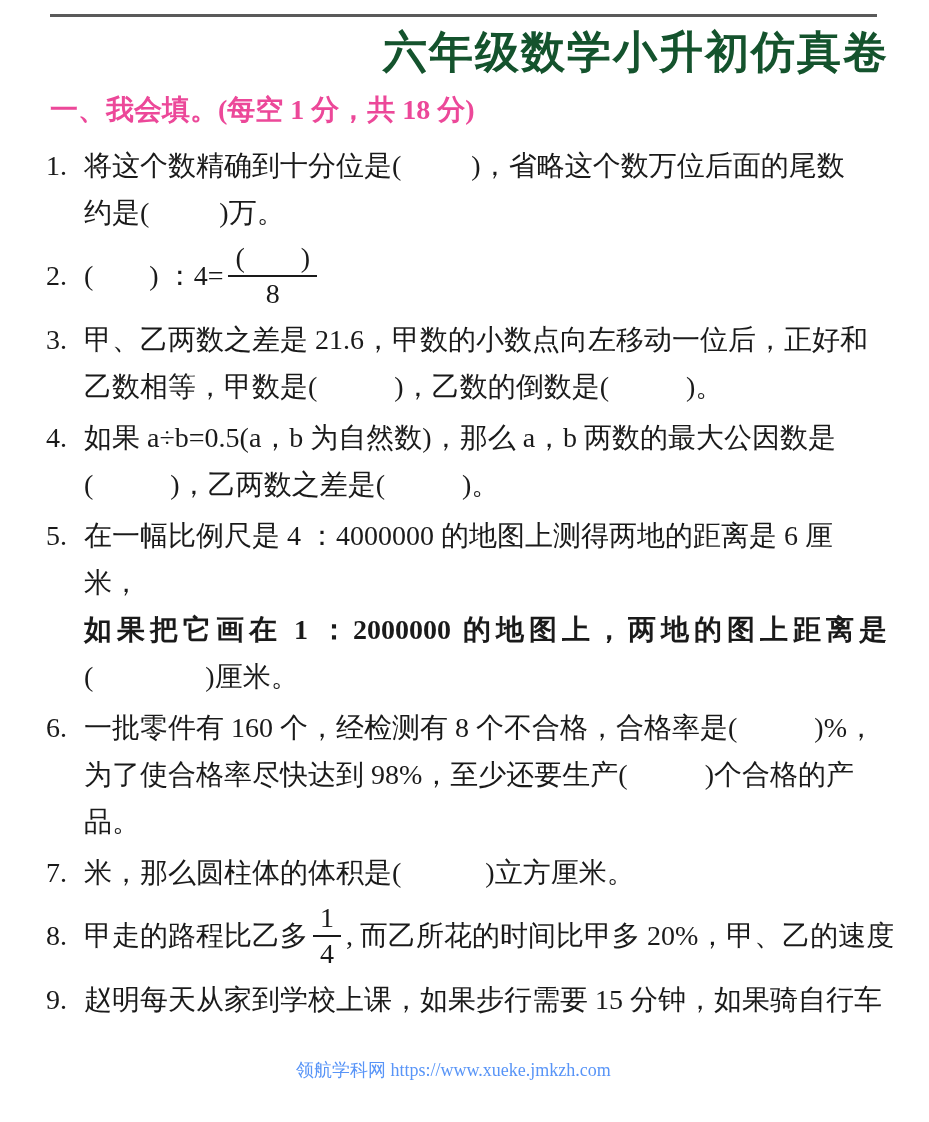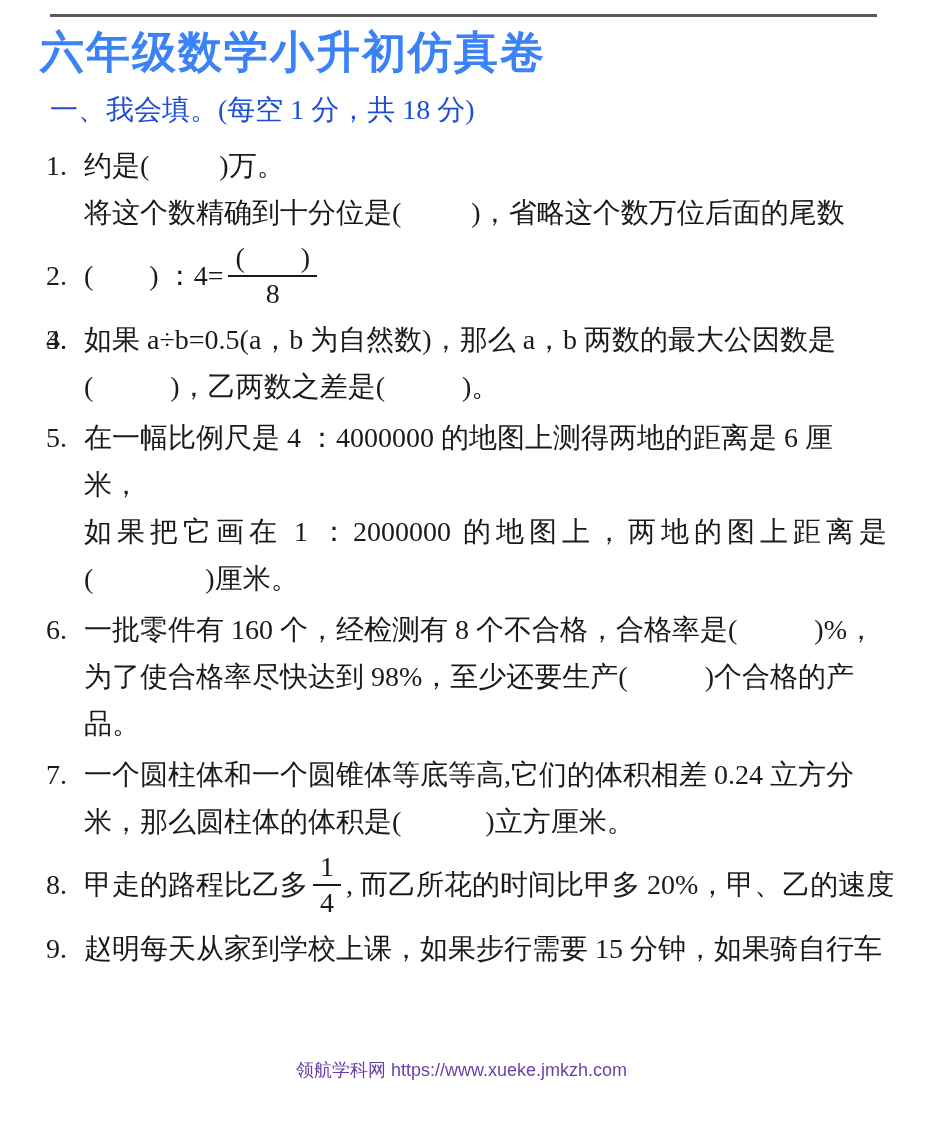--- a/index.html
+++ b/index.html
@@ -12,34 +12,34 @@
     color: #1a1a1a;
   }
   .top-rule {
     position: absolute;
     left: 50px; top: 14px;
     width: 827px; height: 3px;
     background: #5a5a5a;
   }
   .page-title {
     margin: 26px 40px 0 40px;
-    text-align: left;
+    text-align: right;
     font-family: "Liberation Sans", sans-serif;
     font-weight: 900;
     font-size: 44px;
     line-height: 52px;
     letter-spacing: 2px;
-    color: #3b82f6;
+    color: #14532d;
   }
   .section-heading {
     margin: 12px 40px 0 50px;
-    font-weight: normal;
+    font-weight: bold;
     font-size: 28px;
     line-height: 40px;
-    color: #1d4ed8;
+    color: #ec4899;
   }
   .questions {
     margin: 12px 42px 0 46px;
     font-size: 28px;
   }
   .question {
     position: relative;
     padding-left: 38px;
     margin-top: 4px;
   }
@@ -50,20 +50,21 @@
     white-space: pre;
   }
   .question.has-tall .q-number { top: 12px; }
   .q-line {
     line-height: 47px;
     white-space: pre-wrap;
   }
   .q-line.stretch {
     text-align: justify;
     text-align-last: justify;
+    font-weight: bold;
   }
   .q-line.tall {
     display: flex;
     align-items: center;
     min-height: 72px;
     line-height: 1.2;
   }
   .q-line.tall > span { white-space: pre; }
   .frac {
     display: inline-flex;
@@ -75,58 +76,60 @@
     text-align: center;
   }
   .frac .num {
     border-bottom: 2px solid #1a1a1a;
     padding: 0 7px 1px 7px;
   }
   .frac .den { padding-top: 1px; }
   .watermark {
     position: absolute;
     left: 296px; top: 1058px;
-    font-family: Liberation Sans, sans-serif;
+    font-family: Liberation Serif, serif;
     font-size: 18px;
-    color: #4c1d95;
+    color: #3b82f6;
     opacity: 0.85;
     white-space: nowrap;
     z-index: 5;
   }
 </style>
 </head>
 <body>
 
 <div class="top-rule"></div>
 
 <h1 class="page-title">六年级数学小升初仿真卷</h1>
 
 <div class="section-heading">一、我会填。(每空 1 分，共 18 分)</div>
 
 <div class="questions">
 
   <div class="question">
     <span class="q-number">1.</span>
+    <div class="q-line">将这个数精确到十分位是(          )，省略这个数万位后面的尾数</div>
     <div class="q-line">约是(          )万。</div>
-    <div class="q-line">将这个数精确到十分位是(          )，省略这个数万位后面的尾数</div>
   </div>
 
   <div class="question has-tall">
     <span class="q-number">2.</span>
     <div class="q-line tall">
       <span>(        ) ：4=</span>
       <span class="frac">
         <span class="num">(        )</span>
         <span class="den">8</span>
       </span>
     </div>
   </div>
 
   <div class="question">
     <span class="q-number">3.</span>
+    <div class="q-line">甲、乙两数之差是 21.6，甲数的小数点向左移动一位后，正好和</div>
+    <div class="q-line">乙数相等，甲数是(           )，乙数的倒数是(           )。</div>
   </div>
 
   <div class="question">
     <span class="q-number">4.</span>
     <div class="q-line">如果 a÷b=0.5(a，b 为自然数)，那么 a，b 两数的最大公因数是</div>
     <div class="q-line">(           )，乙两数之差是(           )。</div>
   </div>
 
   <div class="question">
     <span class="q-number">5.</span>
@@ -137,21 +140,20 @@
 
   <div class="question">
     <span class="q-number">6.</span>
     <div class="q-line">一批零件有 160 个，经检测有 8 个不合格，合格率是(           )%，</div>
     <div class="q-line">为了使合格率尽快达到 98%，至少还要生产(           )个合格的产</div>
     <div class="q-line">品。</div>
   </div>
 
   <div class="question">
     <span class="q-number">7.</span>
-    <div class="q-line">一个圆柱体和一个圆锥体等底等高,它们的体积相差 0.24 立方分</div>
     <div class="q-line">米，那么圆柱体的体积是(            )立方厘米。</div>
   </div>
 
   <div class="question has-tall">
     <span class="q-number">8.</span>
     <div class="q-line tall">
       <span>甲走的路程比乙多</span>
       <span class="frac">
         <span class="num">1</span>
         <span class="den">4</span>

